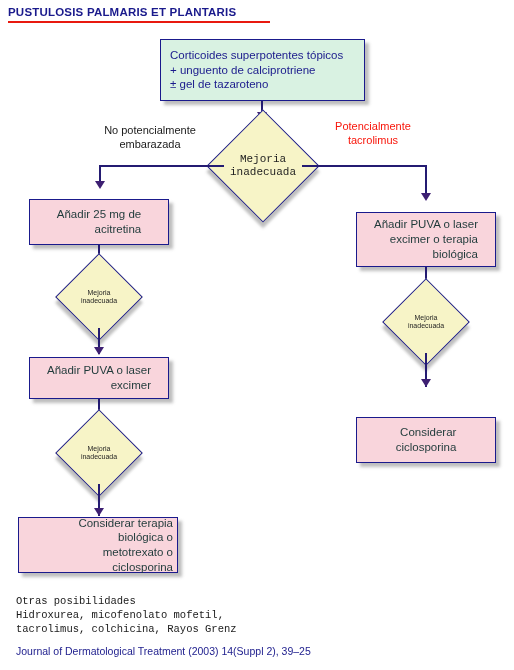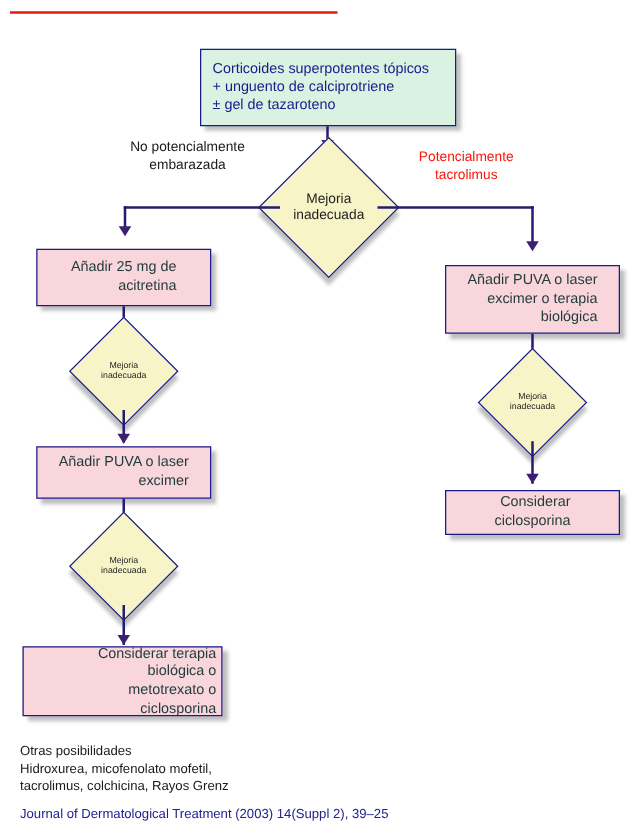--- a/index.html
+++ b/index.html
@@ -85,21 +85,21 @@
     width: 100%;
     height: 100%;
     display: flex;
     align-items: center;
     justify-content: center;
     text-align: center;
     color: #1f1f1f;
     z-index: 2;
     line-height: 1.18;
   }
-  .diamond.big .dlabel { font-size: 11px; }
+  .diamond.big .dlabel { font-size: 11px; font-family: Liberation Mono, monospace; }
   .diamond.small .dlabel { font-size: 7px; }
 
   
   .vline, .hline {
     position: absolute;
     background: #241b72;
   }
   .vline { width: 2px; }
   .hline { height: 2px; }
   .arrowhead {
@@ -136,20 +136,21 @@
     top: 645px;
     font-size: 10.5px;
     color: #22228f;
     white-space: nowrap;
   }
 </style>
 </head>
 <body>
 
 <div id="title-block">
+  <div id="page-title">PUSTULOSIS PALMARIS ET PLANTARIS</div>
   <div id="title-rule"></div>
 </div>
 
 <div class="node proc green" style="left:160px; top:39px; width:205px; height:62px;">
   <span style="white-space: pre-line;">Corticoides superpotentes tópicos
 + unguento de calciprotriene
 ± gel de tazaroteno</span>
 </div>
 
 <div class="vline" style="left:261px; top:101px; height:18px;"></div>
@@ -163,21 +164,21 @@
 
 <div class="hline" style="left:99px; top:165px; width:125px;"></div>
 <div class="hline" style="left:302px; top:165px; width:125px;"></div>
 
 <div class="vline" style="left:99px; top:165px; height:20px;"></div>
 <div class="arrowhead" style="left:95px; top:181px;"></div>
 
 <div class="vline" style="left:425px; top:165px; height:32px;"></div>
 <div class="arrowhead" style="left:421px; top:193px;"></div>
 
-<div class="branch-label black" style="left:80px; top:112px; width:140px; white-space:pre-line;">No potencialmente
+<div class="branch-label black" style="left:80px; top:124px; width:140px; white-space:pre-line;">No potencialmente
 embarazada</div>
 <div class="branch-label red" style="left:305px; top:120px; width:136px; white-space:pre-line;">Potencialmente
 tacrolimus</div>
 
 <div class="node proc" style="left:29px; top:199px; width:140px; height:46px;">
   <span style="white-space:pre-line;">Añadir 25 mg de
 acitretina</span>
 </div>
 
 <div class="vline" style="left:98px; top:245px; height:22px;"></div>
@@ -223,21 +224,21 @@
 
 <div class="diamond small" style="left:395px; top:291px; width:62px; height:62px;">
   <div class="shape"></div>
   <div class="dlabel" style="white-space:pre-line;">Mejoria
 inadecuada</div>
 </div>
 
 <div class="vline" style="left:425px; top:353px; height:34px;"></div>
 <div class="arrowhead" style="left:421px; top:379px;"></div>
 
-<div class="node proc" style="left:356px; top:392px; width:140px; height:36px;">
+<div class="node proc" style="left:356px; top:417px; width:140px; height:46px;">
   <span style="white-space:pre-line;">Considerar
 ciclosporina</span>
 </div>
 
-<div id="footnote" style="white-space: pre-line;">Otras posibilidades
+<div id="footnote" style="white-space: pre-line; font-family: Liberation Mono, monospace;">Otras posibilidades
 Hidroxurea, micofenolato mofetil,
 tacrolimus, colchicina, Rayos Grenz</div>
 <div id="citation">Journal of Dermatological Treatment (2003) 14(Suppl 2), 39–25</div>
 
 </body></html>

